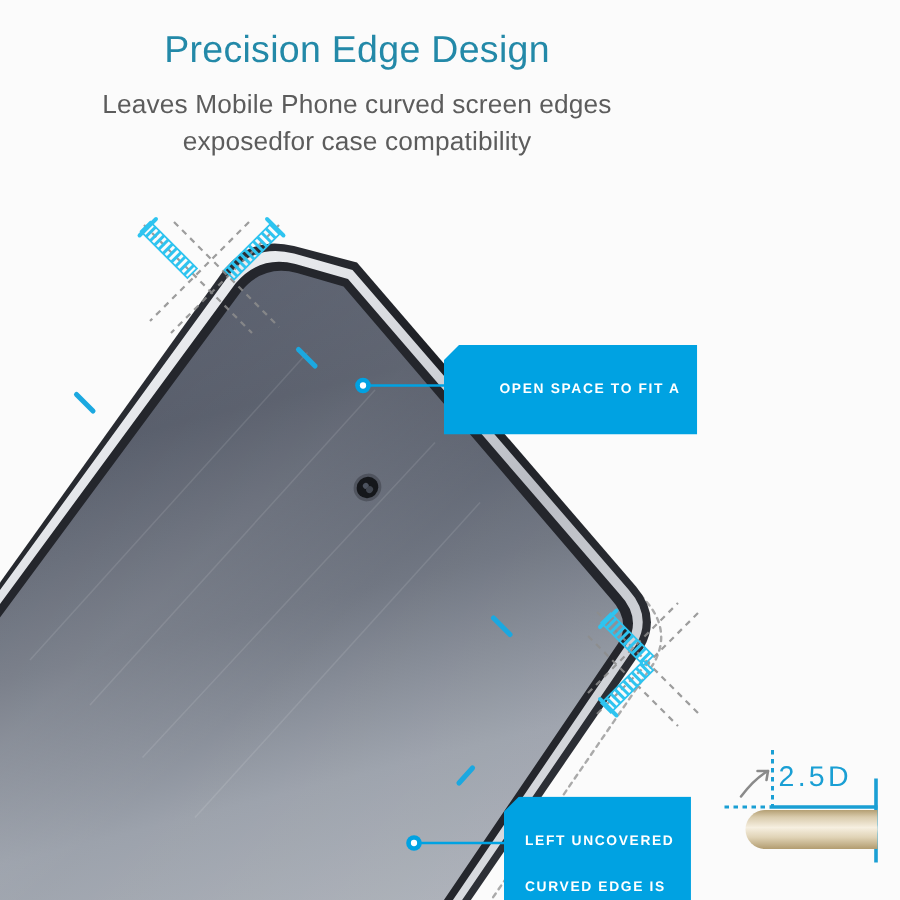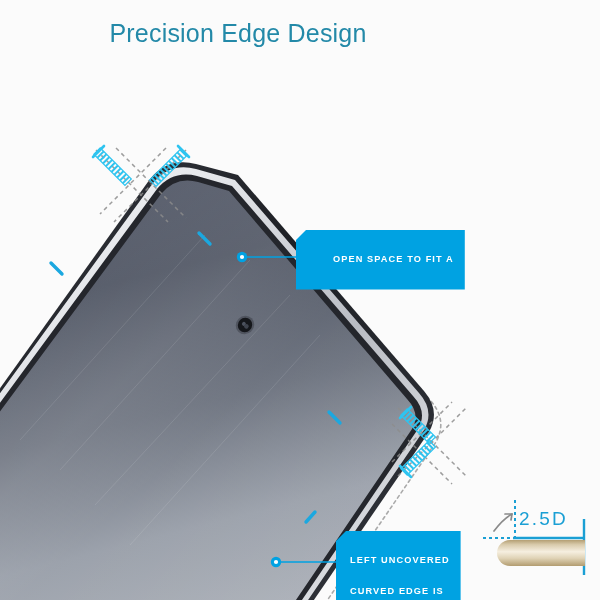--- a/index.html
+++ b/index.html
@@ -47,21 +47,22 @@
   }
 </style>
 </head>
 <body>
 
 <div id="stage">
 
   <div class="header">
     <h1 class="title">Precision Edge Design</h1>
     <p class="subtitle">
-      <br>
+      <span>Leaves Mobile Phone curved screen edges</span><br>
+      <span>exposedfor case compatibility</span>
     </p>
   </div>
 
   <svg id="art" viewBox="0 0 600 600">
     <defs>
 
       <linearGradient id="gScreen" x1="0.35" y1="0" x2="0.62" y2="1">
         <stop offset="0%" stop-color="#545a69"></stop>
         <stop offset="22%" stop-color="#4e5462"></stop>
         <stop offset="52%" stop-color="#6e7480"></stop>

